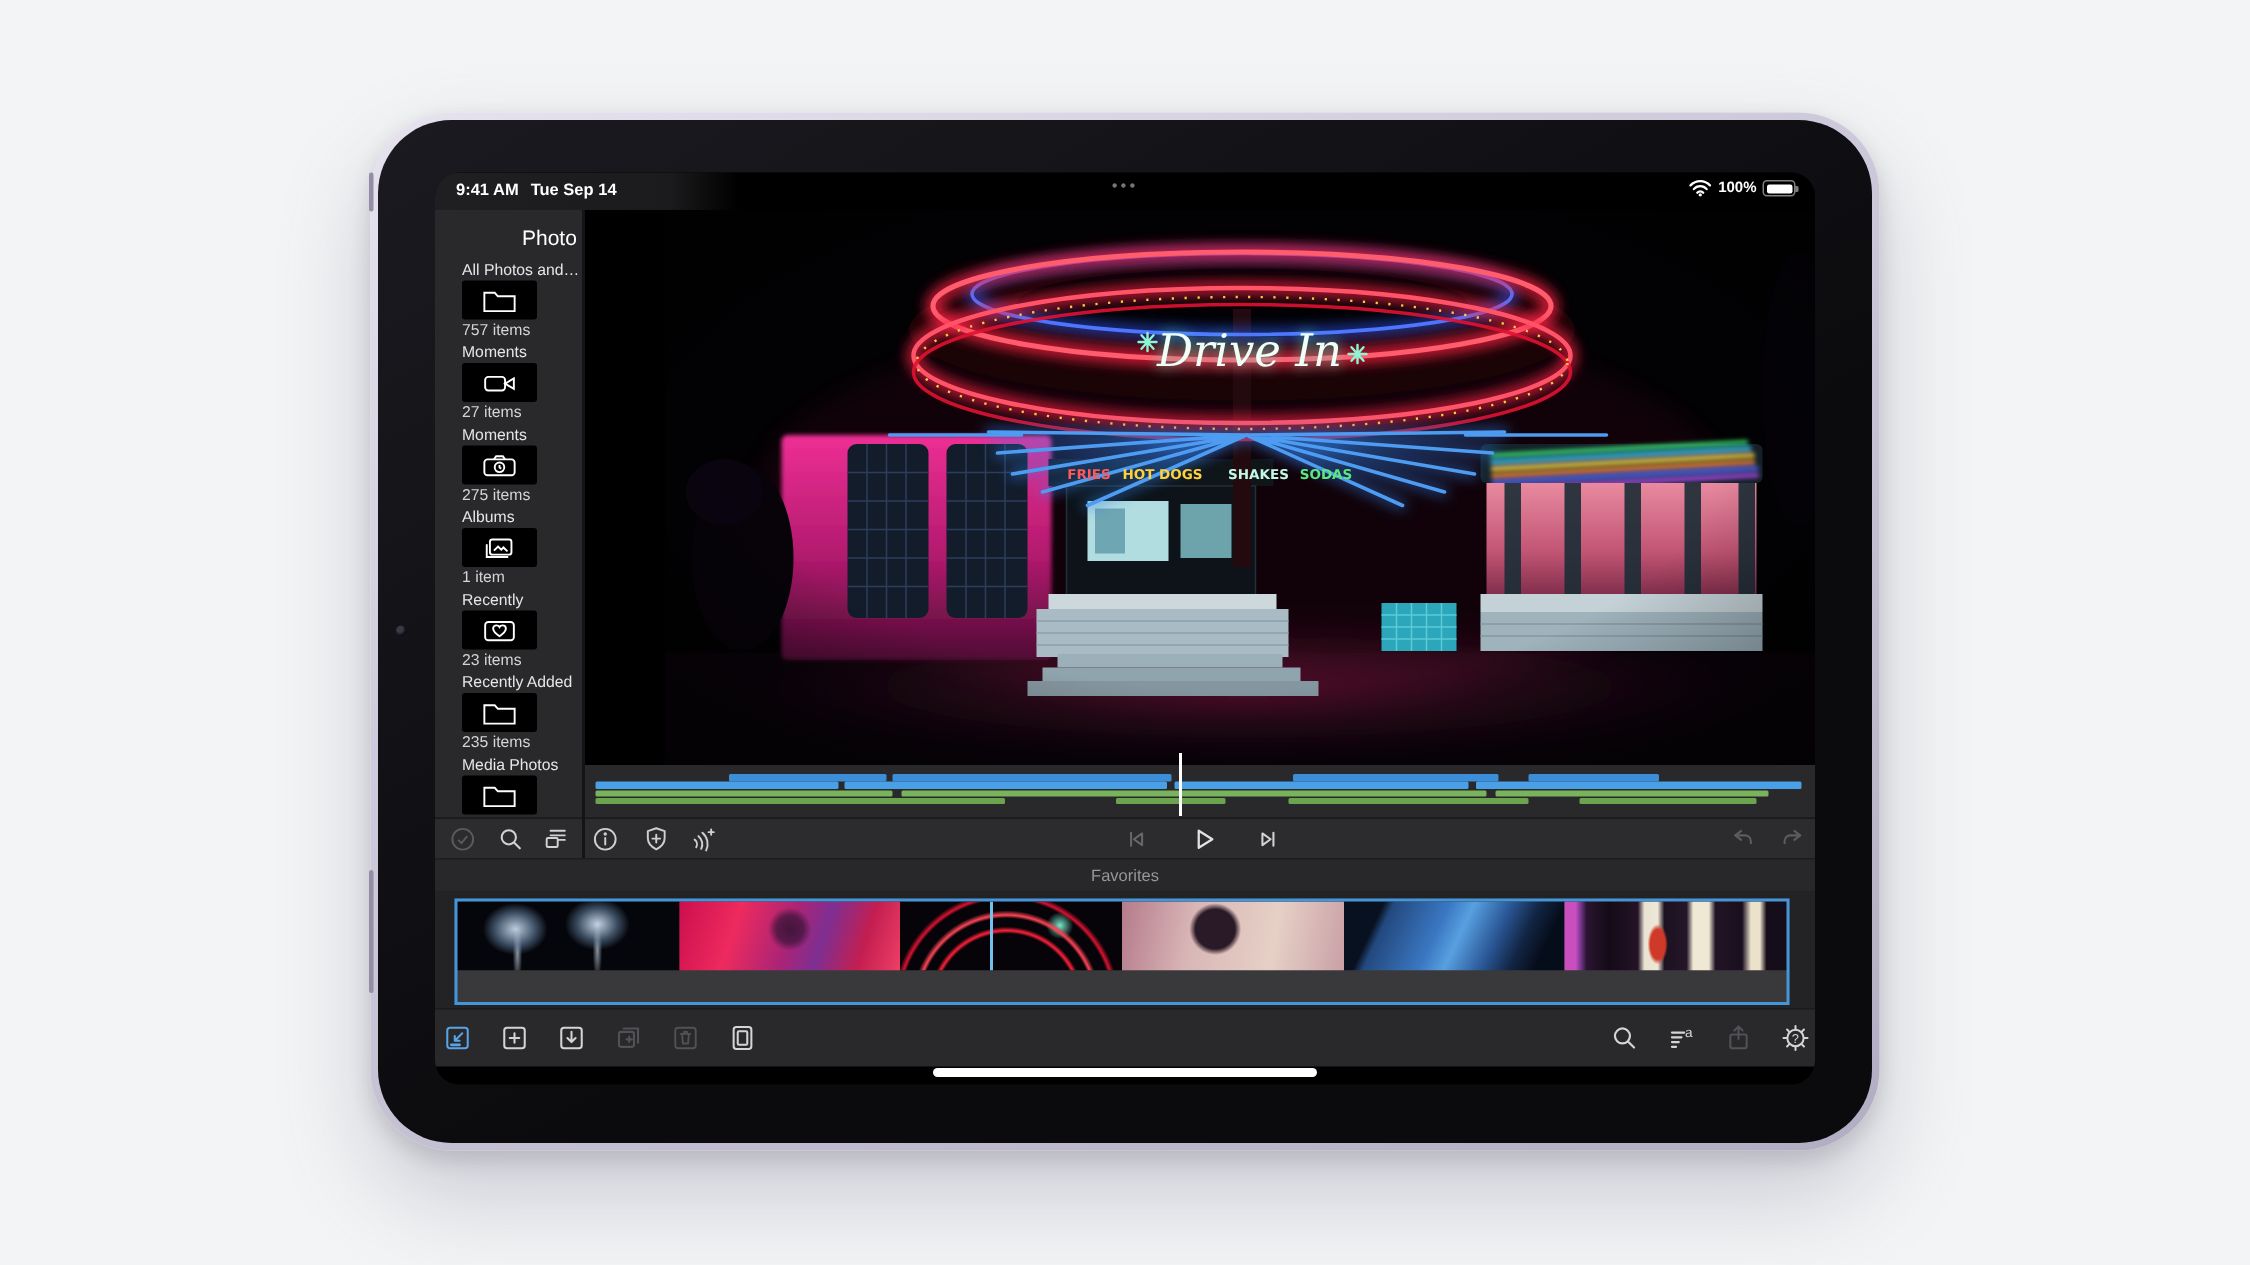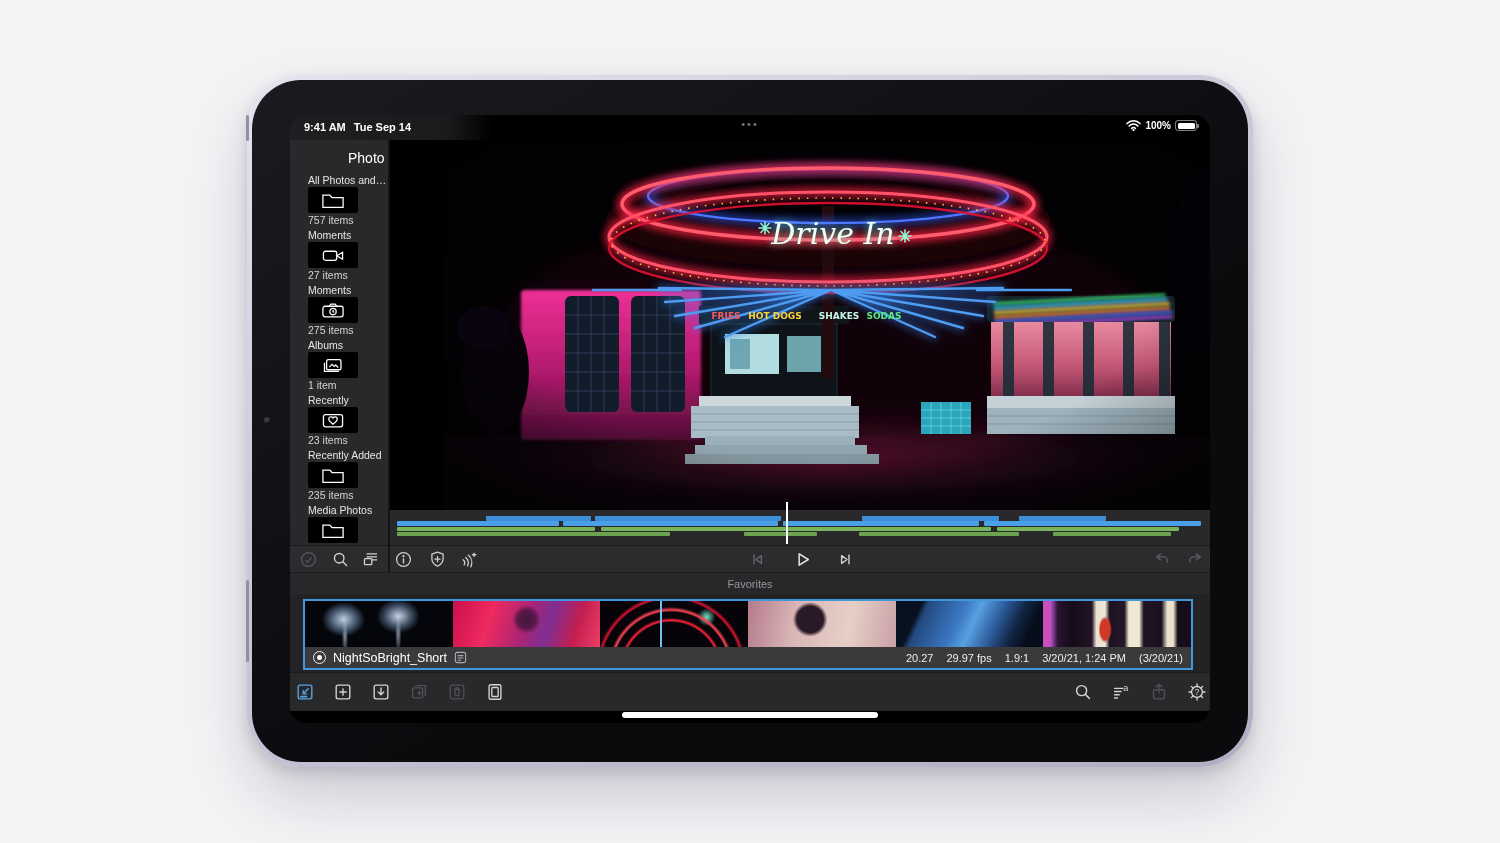--- a/index.html
+++ b/index.html
@@ -462,37 +462,20 @@
       <div class="project-card" style="border-color: rgb(66, 150, 219);">
         <div class="filmstrip">
           <span class="clip-marker" style="left: 40.1%;"></span>
         <div class="thumb" style="background: radial-gradient(30px 24px at 26% 40%, rgba(196, 214, 232, 0.95) 0%, rgba(110, 140, 175, 0.55) 45%, rgba(30, 45, 70, 0) 72%), radial-gradient(30px 24px at 63% 33%, rgba(205, 220, 238, 0.95) 0%, rgba(110, 140, 175, 0.5) 45%, rgba(30, 45, 70, 0) 72%), radial-gradient(4px 26px at 27% 75%, rgba(160, 170, 185, 0.85) 0%, rgba(160, 170, 185, 0) 80%), radial-gradient(4px 26px at 63% 70%, rgba(160, 170, 185, 0.85) 0%, rgba(160, 170, 185, 0) 80%), rgb(4, 6, 11);"></div>
             <div class="thumb" style="background: radial-gradient(20px at 50% 40%, rgba(62, 20, 58, 0.95) 0%, rgba(62, 20, 58, 0.75) 45%, rgba(62, 20, 58, 0) 72%), linear-gradient(108deg, rgb(203, 15, 78) 0%, rgb(238, 42, 94) 26%, rgb(169, 36, 118) 50%, rgb(126, 47, 146) 64%, rgb(196, 30, 80) 82%, rgb(238, 63, 102) 100%);"></div>
             <div class="thumb" style="background: radial-gradient(circle at 48% 150%, rgba(0, 0, 0, 0) 46%, rgb(255, 32, 56) 48%, rgba(0, 0, 0, 0) 50.5%, rgba(0, 0, 0, 0) 56%, rgb(255, 68, 84) 58%, rgba(0, 0, 0, 0) 61%, rgba(0, 0, 0, 0) 68%, rgb(217, 18, 48) 70%, rgba(0, 0, 0, 0) 73%), radial-gradient(12px at 72% 35%, rgba(130, 255, 220, 0.9) 0%, rgba(130, 255, 220, 0) 75%), rgb(7, 4, 9);"></div>
             <div class="thumb" style="background: radial-gradient(24px at 42% 40%, rgb(42, 26, 40) 0%, rgb(42, 26, 40) 55%, rgba(42, 26, 40, 0) 72%), radial-gradient(11px at 45% 55%, rgba(238, 122, 150, 0.9) 0%, rgba(238, 122, 150, 0) 78%), linear-gradient(100deg, rgb(181, 123, 140) 0%, rgb(217, 182, 182) 32%, rgb(230, 208, 198) 68%, rgb(201, 160, 166) 100%);"></div>
             <div class="thumb" style="background: linear-gradient(115deg, rgb(8, 17, 32) 0%, rgb(8, 17, 32) 16%, rgb(35, 73, 126) 20%, rgb(58, 119, 194) 42%, rgb(88, 160, 224) 52%, rgb(44, 90, 154) 66%, rgb(18, 37, 68) 78%, rgb(6, 13, 26) 88%, rgb(6, 13, 26) 100%);"></div>
             <div class="thumb" style="background: radial-gradient(9px 18px at 42% 62%, rgb(207, 58, 40) 0%, rgb(207, 58, 40) 55%, rgba(207, 58, 40, 0) 75%), linear-gradient(90deg, rgb(201, 79, 190) 0%, rgb(201, 79, 190) 5%, rgb(126, 59, 150) 7%, rgb(42, 20, 48) 10%, rgb(20, 11, 24) 20%, rgb(36, 19, 38) 33%, rgb(233, 226, 210) 36%, rgb(238, 231, 214) 42%, rgb(28, 18, 32) 45%, rgb(37, 22, 40) 55%, rgb(239, 232, 212) 58%, rgb(239, 232, 212) 65%, rgb(34, 20, 38) 68%, rgb(26, 15, 30) 80%, rgb(236, 226, 204) 84%, rgb(236, 226, 204) 88%, rgb(22, 13, 26) 91%, rgb(22, 13, 26) 100%);"></div>
           </div>
-        <div class="project-info">
-          <span class="radio">
-              <i></i>
-            </span>
-          <span class="p-name">NightSoBright_Short</span>
-          <svg width="13" height="13" viewBox="0 0 14 14" fill="none" stroke="#a9a9ad" stroke-width="1.2">
-              <rect x="1.5" y="1.5" width="11" height="11" rx="2"></rect>
-              <path d="M4 5 h6 M4 7.5 h6 M4 10 h3.5"></path>
-            </svg>
-          <span class="meta">
-            <span>20.27</span>
-            <span>29.97 fps</span>
-            <span>1.9:1</span>
-            <span>3/20/21, 1:24 PM</span>
-            <span>(3/20/21)</span>
-          </span>
-        </div>
       </div>
     </div>
 
     <div class="bottom-toolbar">
       <div class="bicon" style="left:4px;">
         <svg width="20" height="20" viewBox="0 0 22 22" fill="none" stroke="#58a4e6" stroke-width="1.5" stroke-linecap="round" stroke-linejoin="round">
             <rect x="3.5" y="3.5" width="15" height="15" rx="2"></rect>
             <path d="M14.5 7.5 L9 13 M9 9.5 V13 h3.5"></path>
             <path d="M6.5 16 h6" stroke-width="2"></path>
           </svg>

